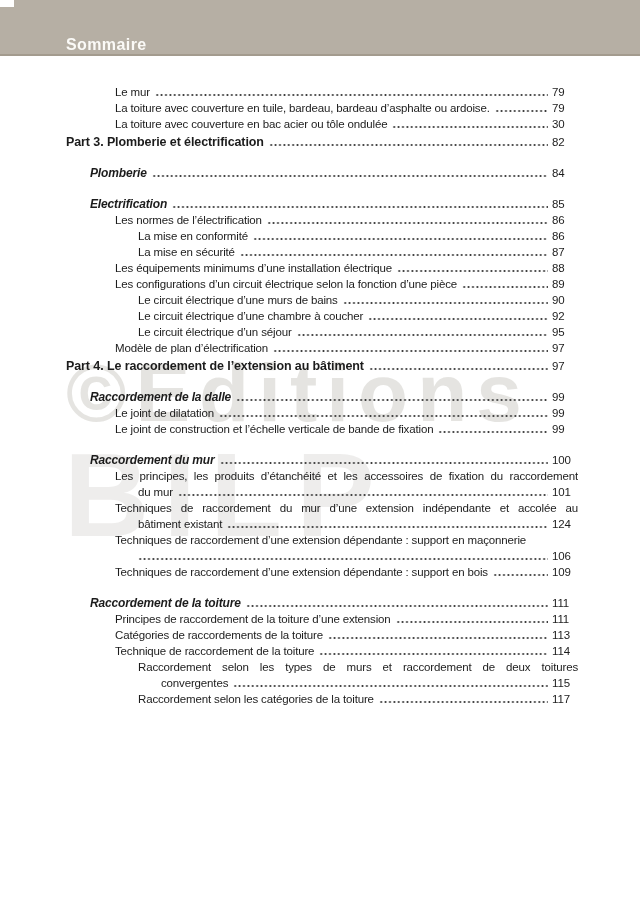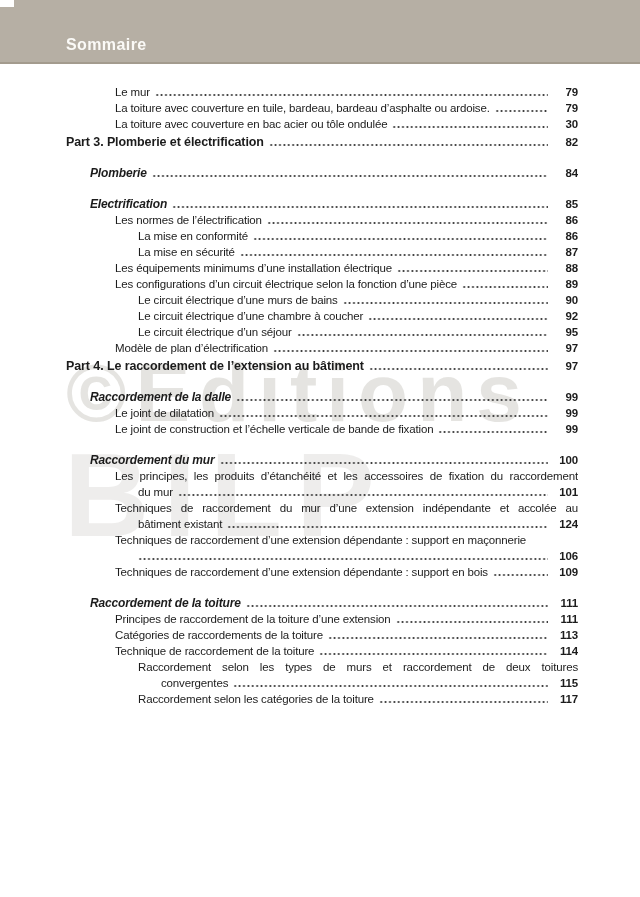--- a/index.html
+++ b/index.html
@@ -7,21 +7,21 @@
   body {
     position:relative;
     background:#ffffff;
     font-family:"Liberation Sans", sans-serif;
     color:#1c1c1c;
     overflow:hidden;
   }
 
   
   .band {
-    position:absolute; top:0; left:0; right:0; height:64px;
+    position:absolute; top:0; left:0; right:0; height:56px;
     background:#b6afa4;
     border-bottom:2px solid #a39b8e;
     z-index:3;
   }
   .corner-notch {
     position:absolute; top:0; left:0; width:14px; height:7px;
     background:#ffffff;
   }
   .band h1 {
     position:absolute; left:66px; top:36px;
@@ -62,21 +62,21 @@
 
   .last-line { display:flex; align-items:baseline; overflow:hidden; }
   .last-line.cont { padding-left:23px; }
   .last-line .t { white-space:nowrap; flex:none; }
   .leader {
     flex:1 1 auto; min-width:8px; height:4px;
     align-self:flex-end; margin:0 4px 3px 5px;
     background-image:radial-gradient(circle, #3b3b3b 0.9px, rgba(0,0,0,0) 1.1px);
     background-size:4.4px 4px; background-repeat:repeat-x; background-position:left bottom;
   }
-  .pg { flex:none; width:26px; text-align:right; font-weight:700; font-style:normal; }
+  .pg { flex:none; width:26px; text-align:left; font-weight:400; font-style:normal; }
 
   .st-part .t  { font-weight:700; font-size:12.5px; letter-spacing:-0.1px; }
   .st-section .t { font-weight:700; font-style:italic; font-size:12px; }
 </style>
 </head>
 <body>
 
 <div class="watermark" aria-hidden="true">
   <div class="wm1">©Editions</div>
   <div class="wm2">BILP</div>

